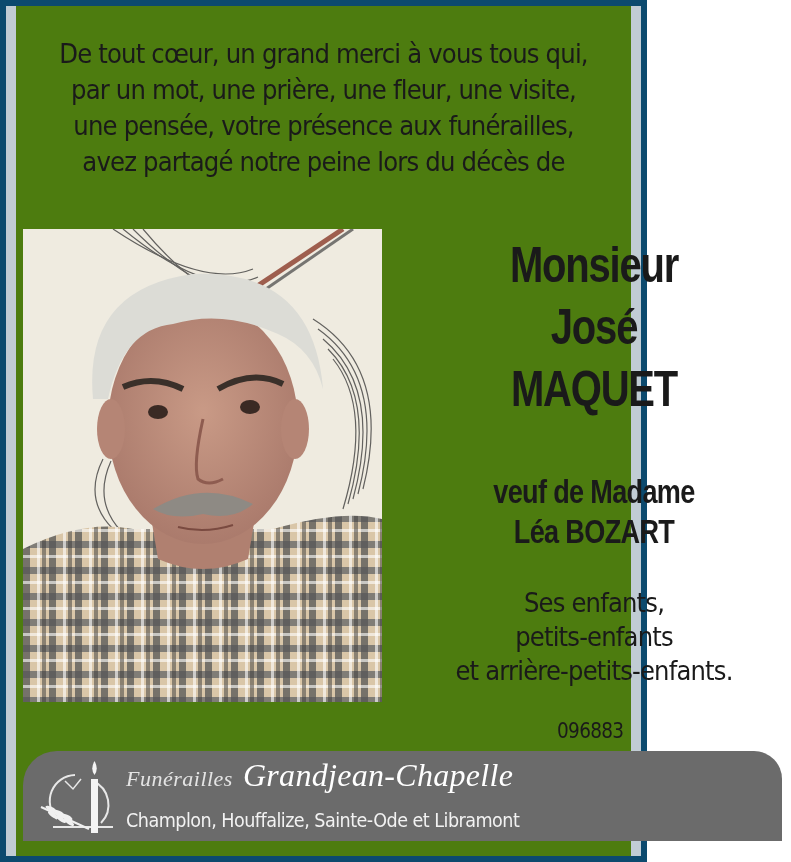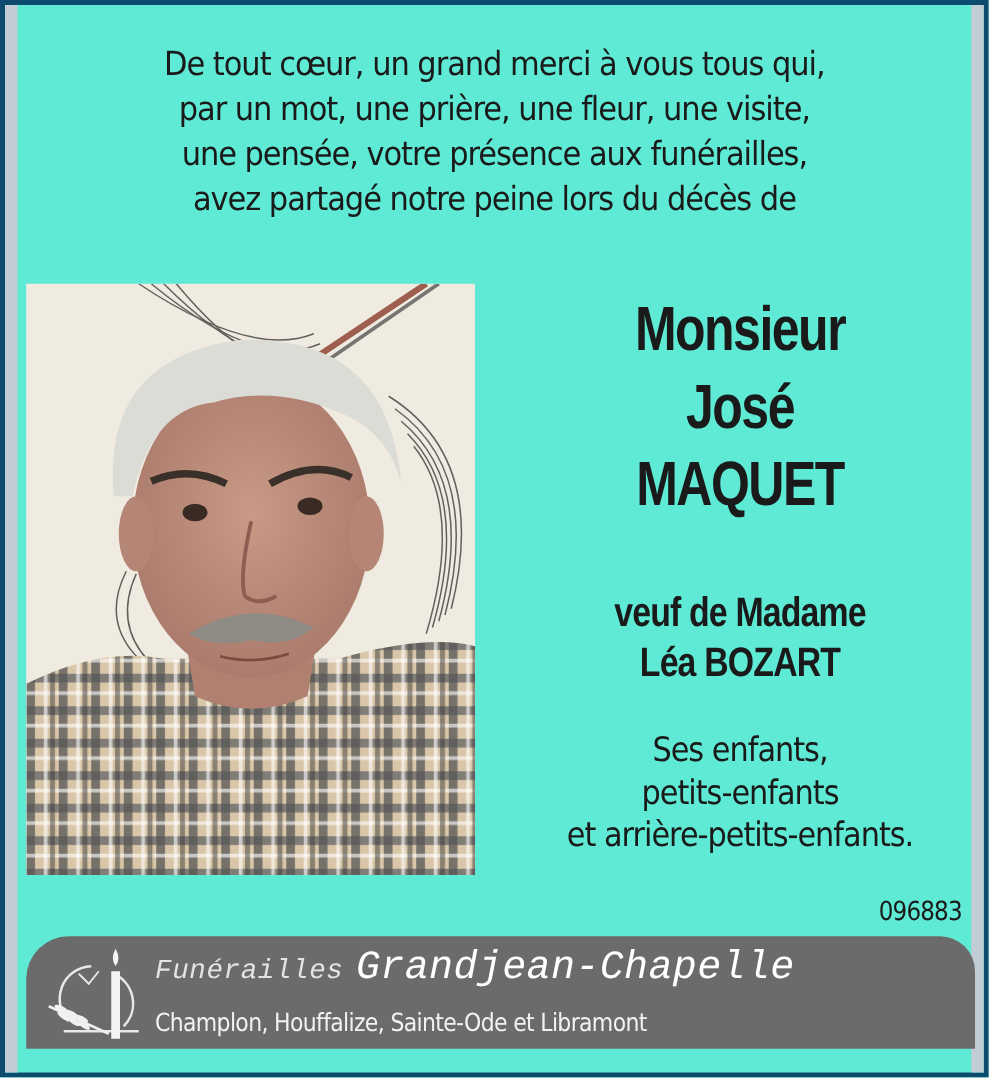--- a/index.html
+++ b/index.html
@@ -1,22 +1,22 @@
 <!DOCTYPE html>
 <html><head>
   <meta charset="utf-8">
   <style>
     html, body { margin: 0; padding: 0; background: #ffffff; }
     body { width: 791px; height: 862px; overflow: hidden; }
     .frame {
       position: relative;
-      width: 791px; height: 862px;
+      width: 647px; height: 862px;
       box-sizing: border-box;
-      border: 4px solid #0c4a6e;
-      background: #5eead4;
+      border: 6px solid #0c4a6e;
+      background: #4d7c0f;
     }
     .side-strip {
       position: absolute; top: 0; bottom: 0; width: 10px;
       background: #c1ccd4;
     }
     .side-strip.left { left: 0; }
     .side-strip.right { right: 0; }
 
     .intro {
       position: absolute; left: 20px; right: 20px; top: 30px;
@@ -87,21 +87,21 @@
       border-top-right-radius: 28px;
       overflow: hidden;
     }
     .banner-logo {
       position: absolute; left: 12px; top: 6px; width: 80px; height: 80px;
     }
     .banner-line1 {
       position: absolute; left: 103px; top: 6px;
       white-space: nowrap;
       color: #f0f0f0;
-      font-family: Liberation Mono, monospace;
+      font-family: Liberation Serif, serif;
     }
     .banner-prefix {
       font-style: italic;
       font-size: 22px;
       color: #e4e4e4;
       letter-spacing: 0.5px;
       margin-right: 10px;
     }
     .banner-brand {
       font-style: italic;

